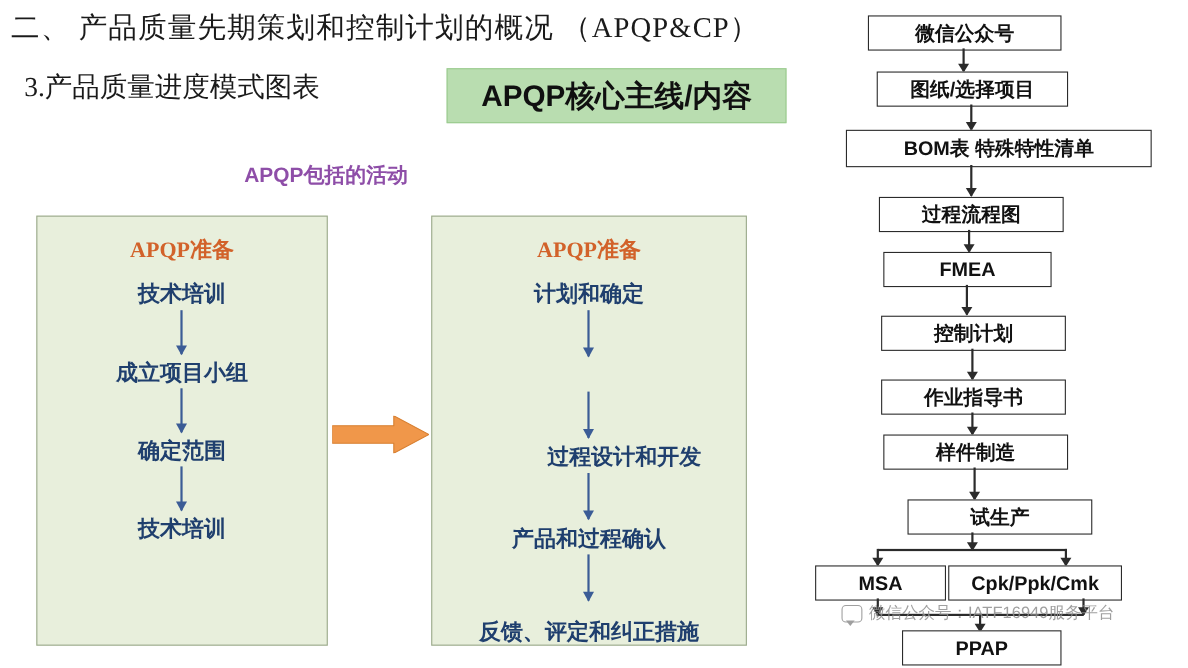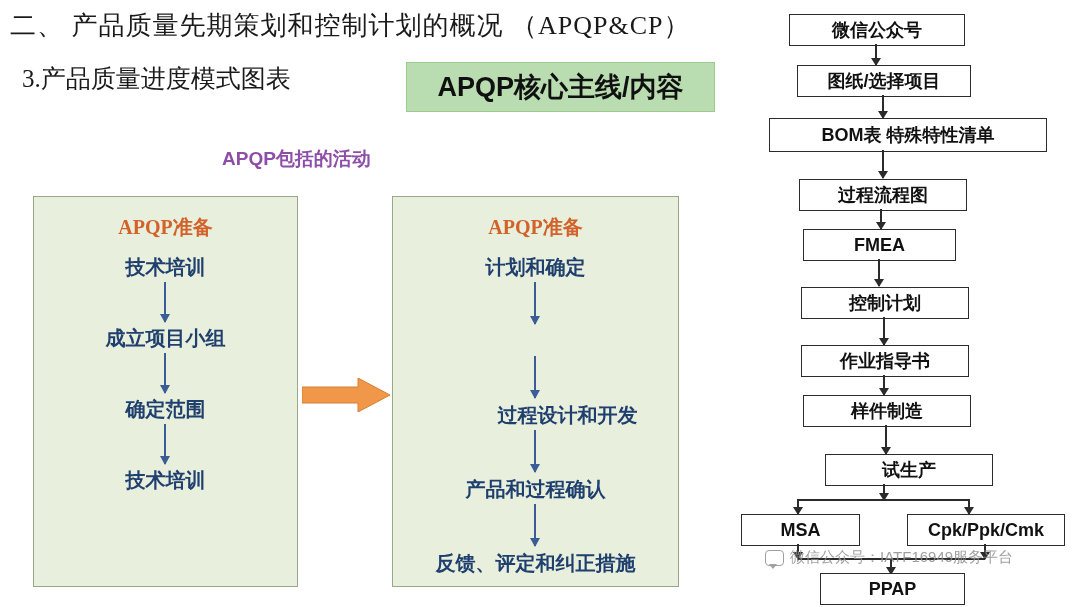--- a/index.html
+++ b/index.html
@@ -225,21 +225,21 @@
     <div class="vline" style="left:141px; top:85px; height:42px;"></div>
 
     <div class="vline" style="left:141px; top:159px; height:42px;"></div>
 
     <div class="panel-step" style="top:205px;padding-left:32px;">过程设计和开发</div>
     <div class="vline" style="left:141px; top:233px; height:42px;"></div>
 
     <div class="panel-step" style="top:279px;">产品和过程确认</div>
     <div class="vline" style="left:141px; top:307px; height:42px;"></div>
 
-    <div class="panel-step" style="top:353px;font-family:Liberation Serif, serif;">反馈、评定和纠正措施</div>
+    <div class="panel-step" style="top:364px;font-family:Liberation Serif, serif;">反馈、评定和纠正措施</div>
   </div>
 
   <div class="flow-box" style="left:789px; top:14px;  width:174px; height:30px;">
     <span>微信公众号</span>
   </div>
   <div class="flow-conn" style="left:875px; top:44px; height:21px;"></div>
 
   <div class="flow-box" style="left:797px; top:65px;  width:172px; height:30px;">
     <span>图纸/选择项目</span>
   </div>
@@ -280,21 +280,21 @@
   </div>
 
   <div class="flow-conn" style="left:883px; top:484px; height:16px; "></div>
   <div class="flow-hline" style="left:798px; top:499px; width:172px;"></div>
   <div class="flow-conn" style="left:797px; top:499px; height:15px;"></div>
   <div class="flow-conn" style="left:968px; top:499px; height:15px;"></div>
 
   <div class="flow-box" style="left:741px; top:514px; width:117px; height:30px;">
     <span>MSA</span>
   </div>
-  <div class="flow-box" style="left:907px; top:514px; width:156px; height:30px;">
+  <div class="flow-box" style="left:862px; top:514px; width:156px; height:30px;">
     <span>Cpk/Ppk/Cmk</span>
   </div>
 
   <div class="flow-conn" style="left:797px; top:544px; height:15px;"></div>
   <div class="flow-conn" style="left:984px; top:544px; height:15px;"></div>
   <div class="flow-hline" style="left:797px; top:558px; width:188px;"></div>
   <div class="flow-conn" style="left:890px; top:558px; height:16px;"></div>
 
   <div class="flow-box" style="left:820px; top:573px; width:143px; height:30px;">
     <span>PPAP</span>

